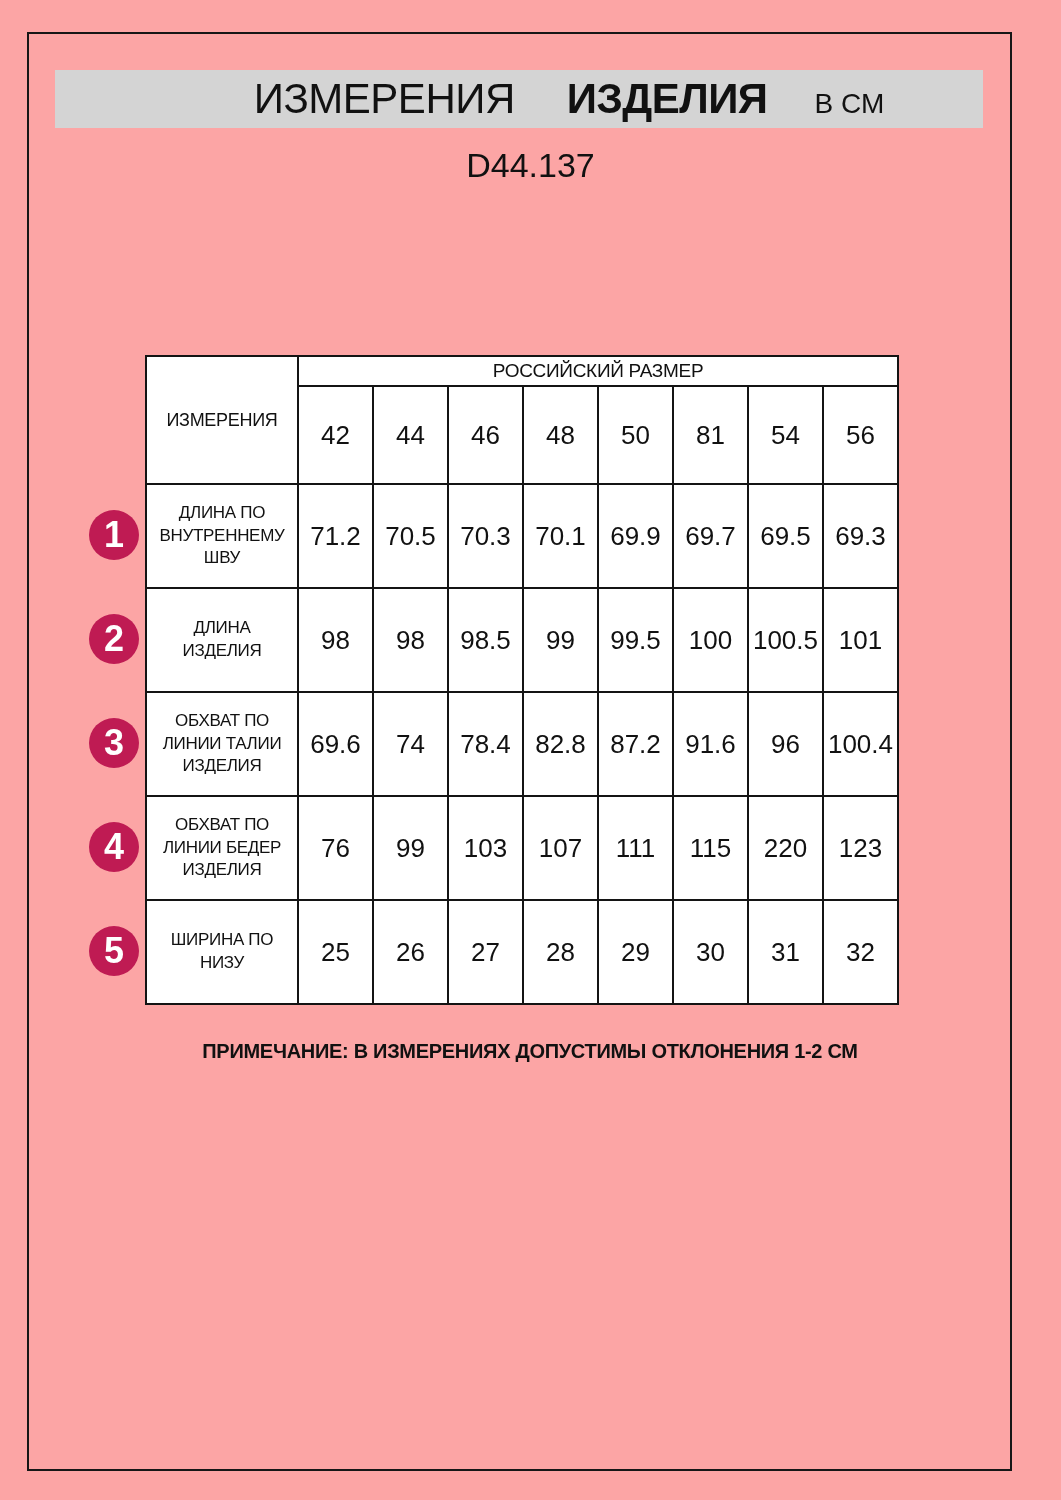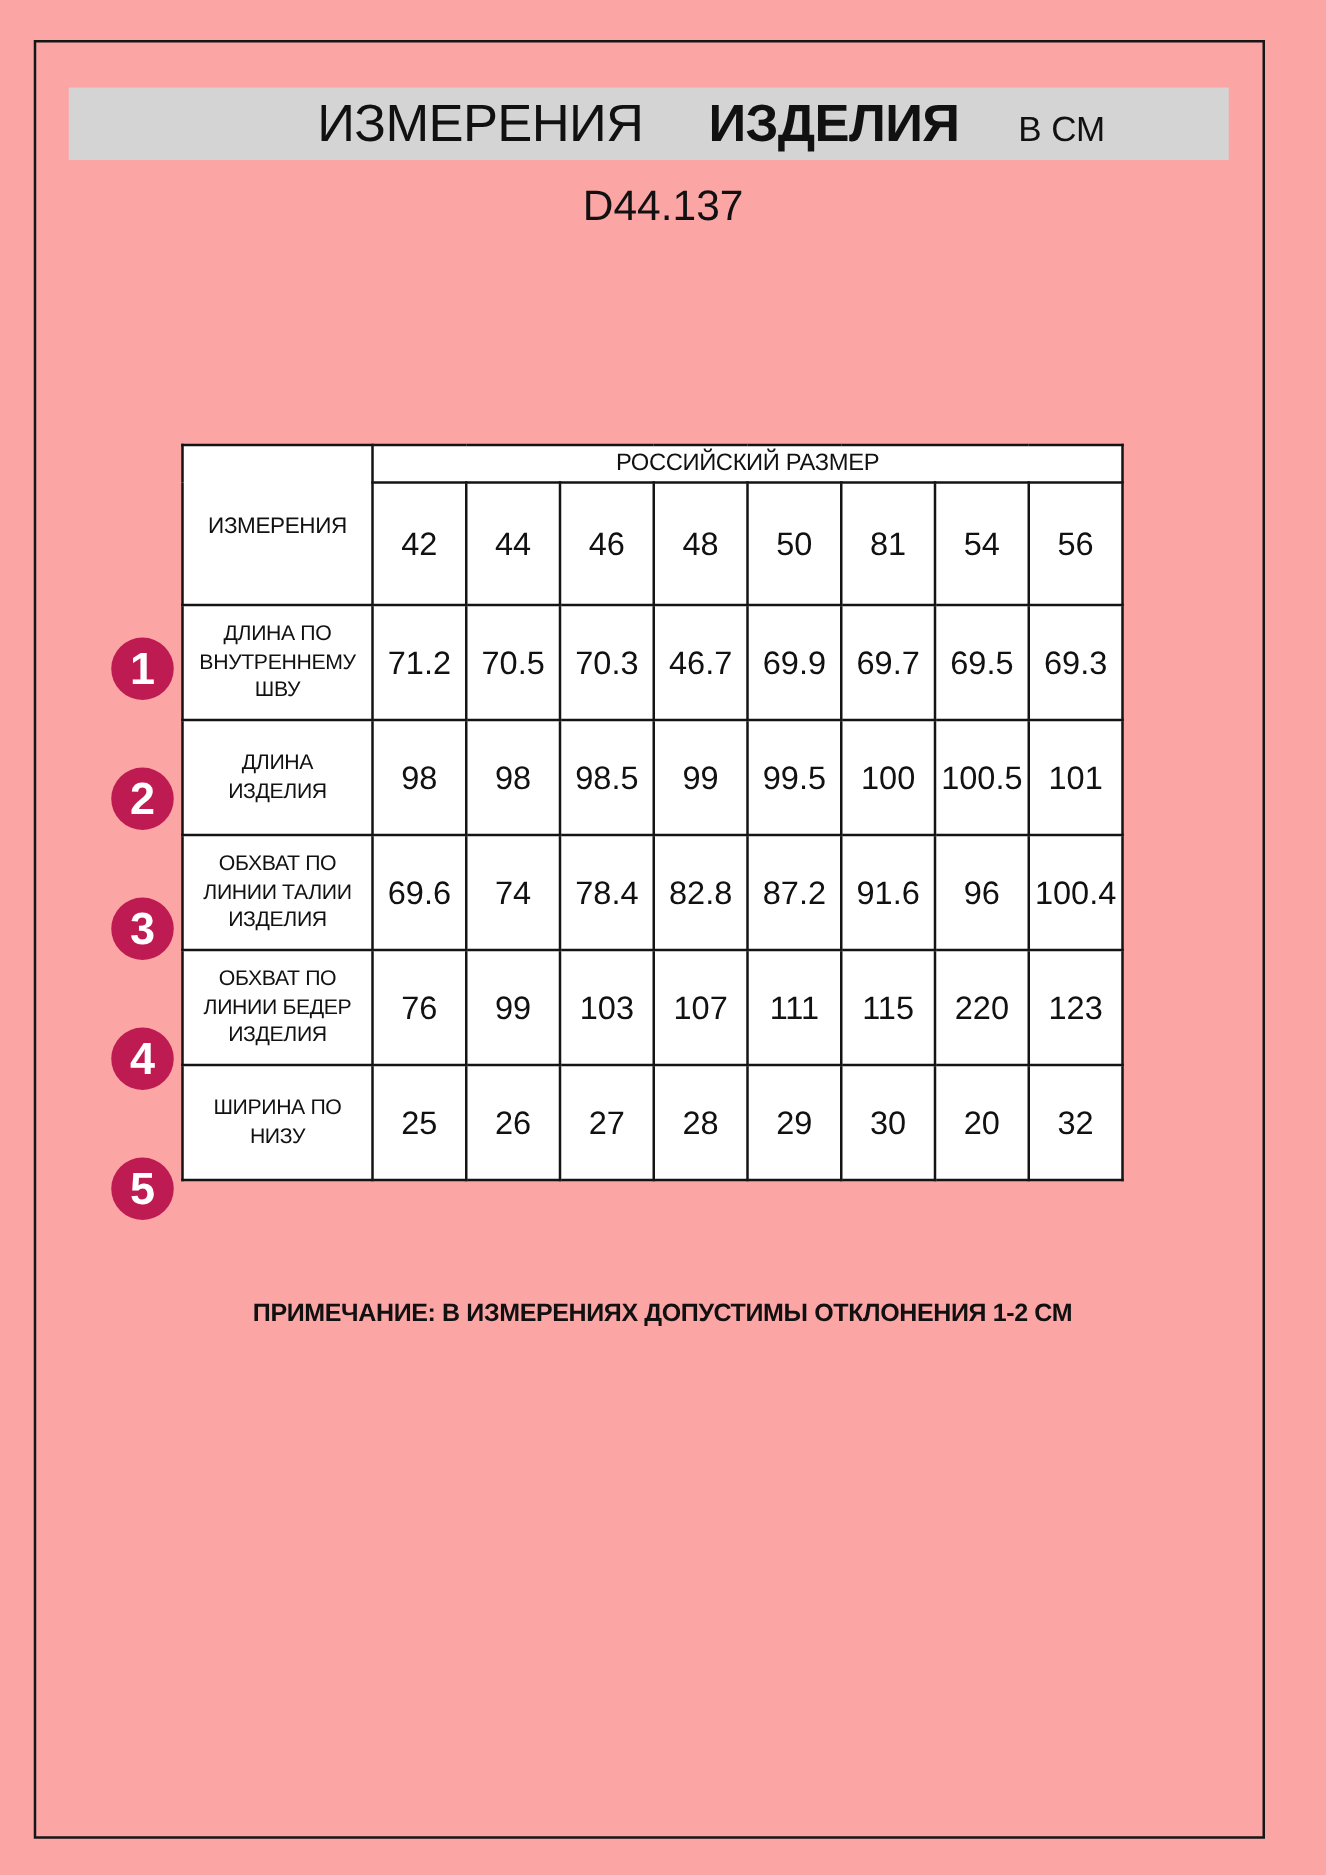--- a/index.html
+++ b/index.html
@@ -88,21 +88,21 @@
   }
   .size-table td {
     border: 2px solid #141414;
     text-align: center;
     vertical-align: middle;
     padding: 0;
     background: #ffffff;
   }
   tr.group-row { height: 30px; }
   tr.size-row  { height: 98px; }
-  .data-row    { height: 92px; }
+  .data-row    { height: 104px; }
   .corner-cell {
     font-size: 18px;
     font-weight: 400;
     letter-spacing: -0.3px;
   }
   .group-cell {
     font-size: 19px;
     font-weight: 400;
     letter-spacing: -0.3px;
   }
@@ -192,21 +192,21 @@
         </tr>
     </thead>
     <tbody>
         <tr class="data-row">
           <td class="label-cell">ДЛИНА ПО
 ВНУТРЕННЕМУ
 ШВУ</td>
           <td class="value-cell">71.2</td>
           <td class="value-cell">70.5</td>
           <td class="value-cell">70.3</td>
-          <td class="value-cell">46.7</td>
+          <td class="value-cell">70.1</td>
           <td class="value-cell">69.9</td>
           <td class="value-cell">69.7</td>
           <td class="value-cell">69.5</td>
           <td class="value-cell">69.3</td>
         </tr>
         <tr class="data-row">
           <td class="label-cell">ДЛИНА
 ИЗДЕЛИЯ</td>
           <td class="value-cell">98</td>
           <td class="value-cell">98</td>
@@ -245,21 +245,21 @@
         </tr>
         <tr class="data-row">
           <td class="label-cell">ШИРИНА ПО
 НИЗУ</td>
           <td class="value-cell">25</td>
           <td class="value-cell">26</td>
           <td class="value-cell">27</td>
           <td class="value-cell">28</td>
           <td class="value-cell">29</td>
           <td class="value-cell">30</td>
-          <td class="value-cell">20</td>
+          <td class="value-cell">31</td>
           <td class="value-cell">32</td>
         </tr>
       </tbody>
   </table>
 
   <div id="badge-layer">
       <div class="badge" style="top: 510px;">1</div>
       <div class="badge" style="top: 614px;">2</div>
       <div class="badge" style="top: 718px;">3</div>
       <div class="badge" style="top: 822px;">4</div>

